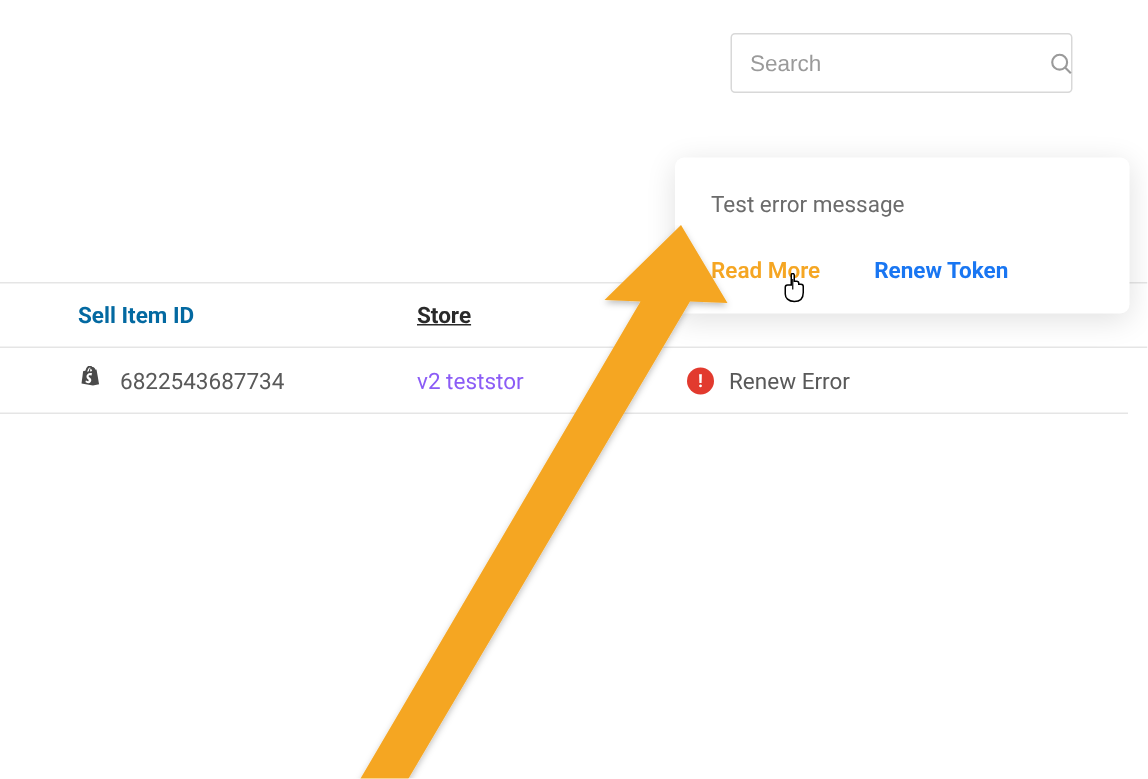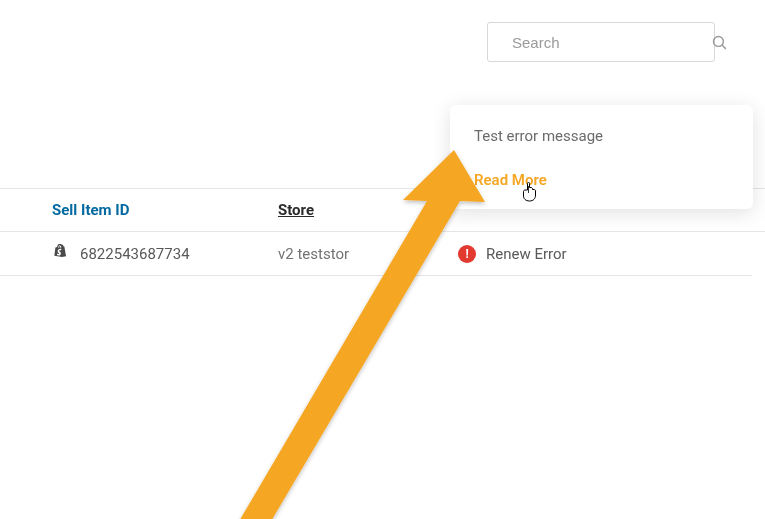--- a/index.html
+++ b/index.html
@@ -18,21 +18,21 @@
     .search-container {
       position: absolute;
       top: 22px;
       right: 50px;
       width: 228px;
       height: 40px;
       border: 1px solid #d8d8d8;
       border-radius: 3px;
       display: flex;
       align-items: center;
-      padding: 0 24px;
+      padding: 0 12px;
       background: #fff;
     }
     .search-input {
       flex: 1;
       border: none;
       outline: none;
       font-size: 15px;
       color: #333;
     }
     .search-input::placeholder {
@@ -117,21 +117,21 @@
       width: 226px;
       display: flex;
       align-items: center;
       gap: 10px;
       font-size: 15px;
       color: #595959;
     }
     .cell-store {
       width: 180px;
       font-size: 15px;
-      color: #737373;
+      color: #8b5cf6;
     }
     .cell-status {
       display: flex;
       align-items: center;
       gap: 10px;
       font-size: 15px;
       color: #595959;
     }
     .error-badge {
       width: 18px;
@@ -177,20 +177,21 @@
       <circle cx="10.5" cy="10.5" r="7"></circle>
       <line x1="21" y1="21" x2="15.8" y2="15.8"></line>
     </svg>
   </span>
 </div>
 
 <div class="popup">
   <div class="popup-title">Test error message</div>
   <div class="popup-actions">
     <span class="read-more">Read More</span>
+    <span class="renew-token">Renew Token</span>
   </div>
 </div>
 
 <div class="table-header">
   <div class="col-sell">Sell Item ID</div>
   <div class="col-store">Store</div>
 </div>
 
 <div class="table-row">
   <div class="cell-sell">

